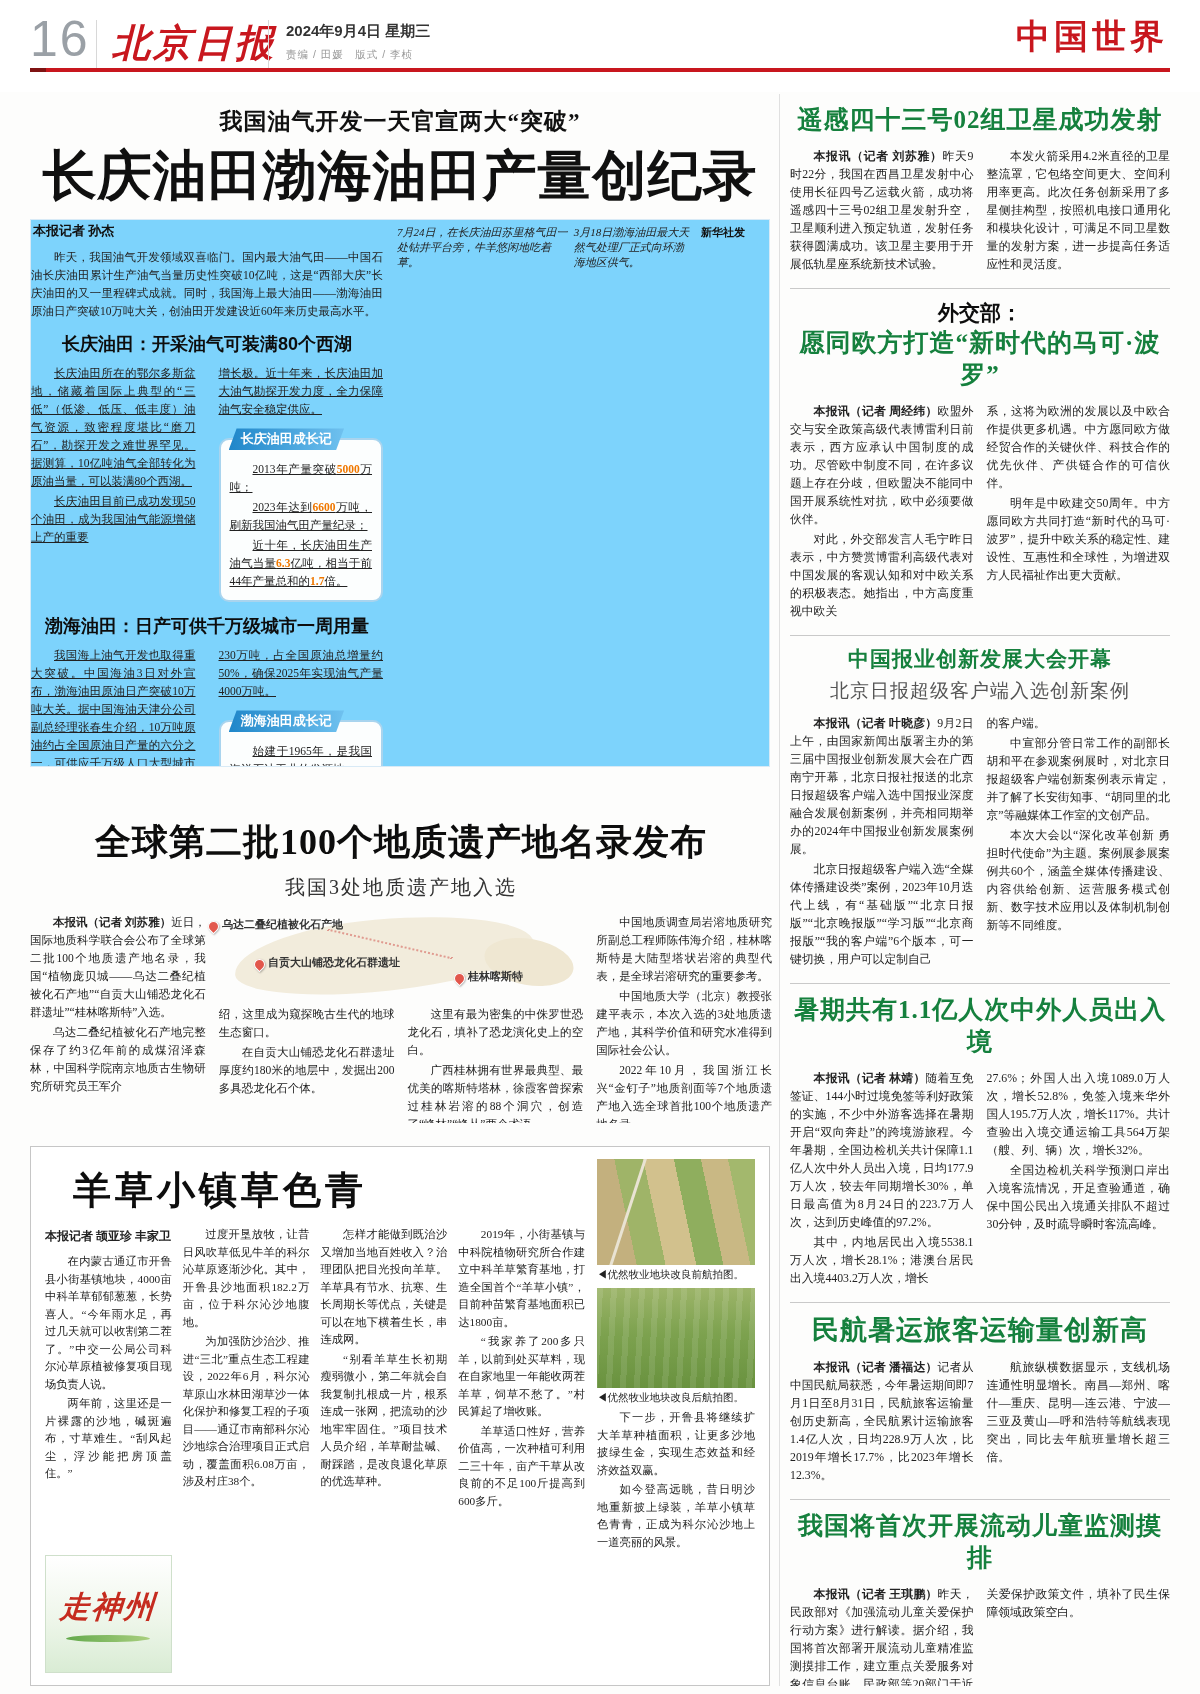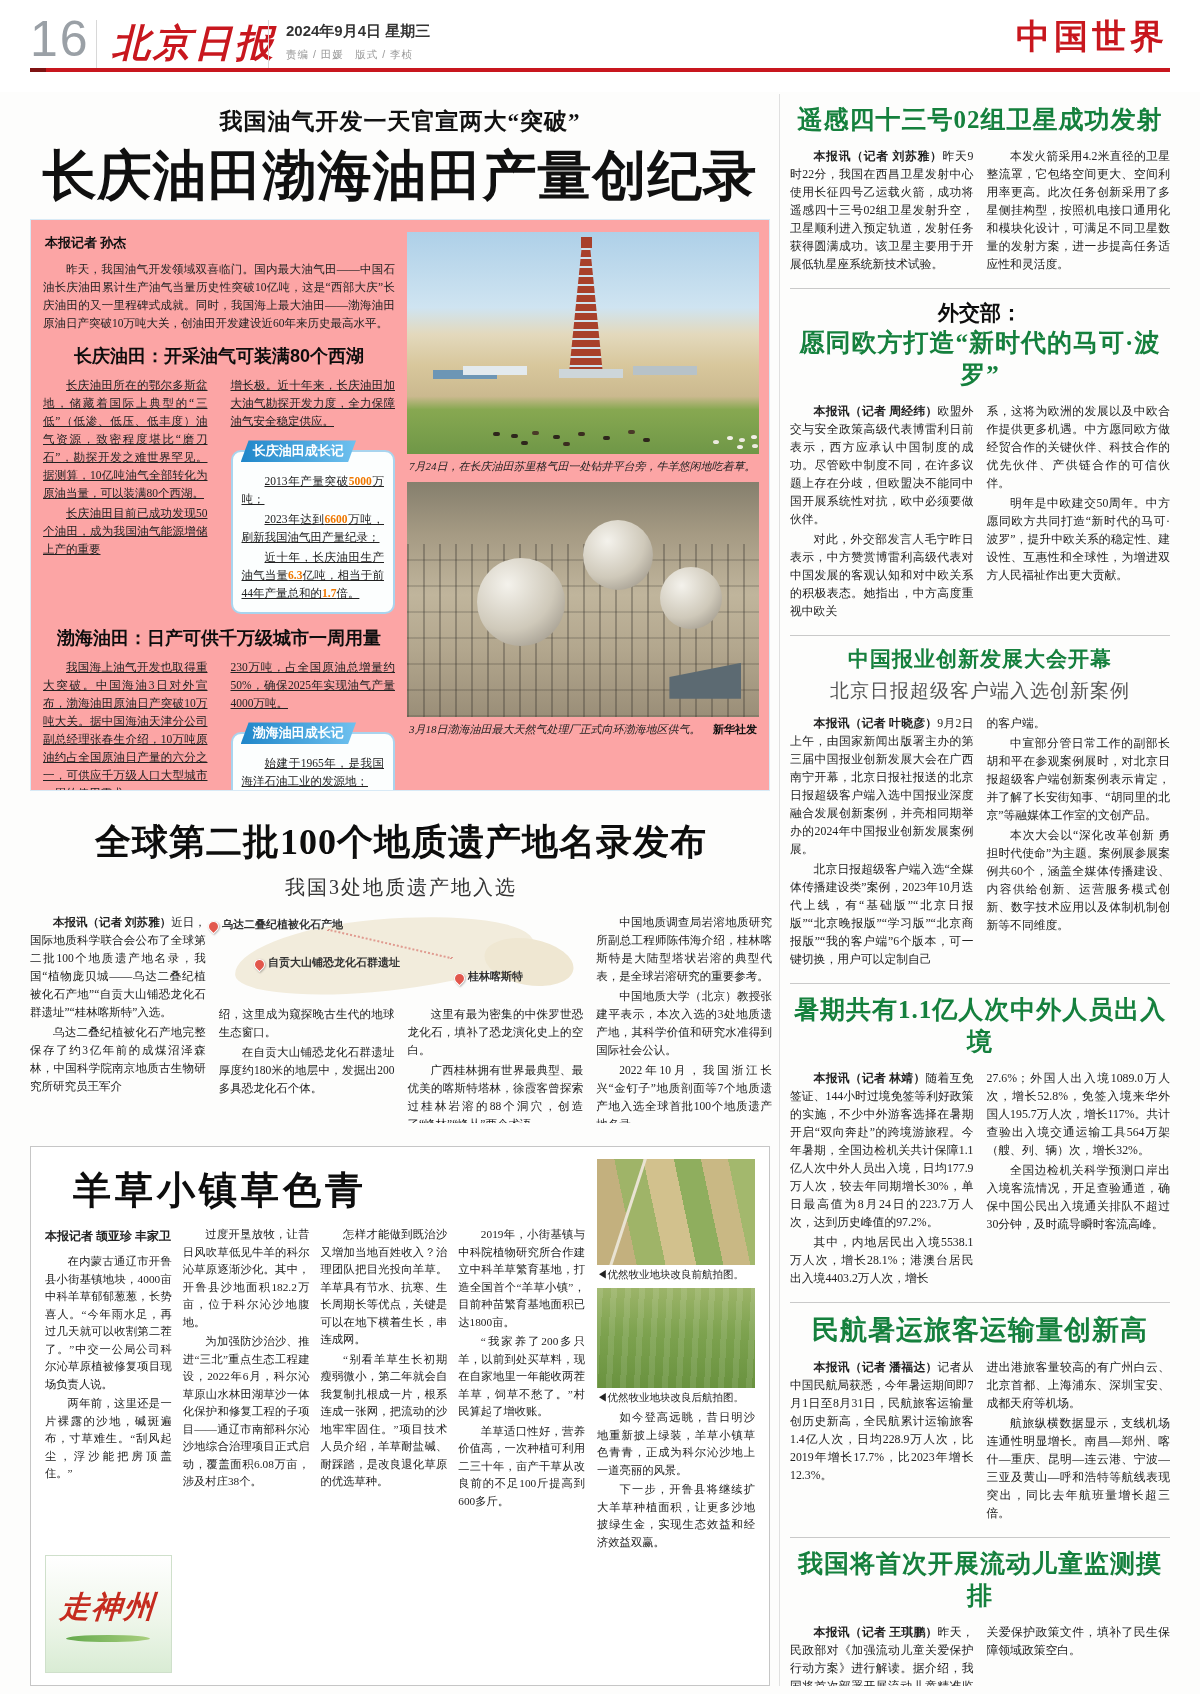--- a/index.html
+++ b/index.html
@@ -13,23 +13,23 @@
   .date-block{position:absolute;left:286px;top:22px;}
   .date-line{font:bold 15px "Liberation Sans",sans-serif;color:#333;}
   .editors{font:10.5px "Liberation Sans",sans-serif;color:#999;margin-top:7px;letter-spacing:1px;}
   .section-title{position:absolute;right:32px;top:14px;font:900 34px "Liberation Serif",serif;color:#c8171e;letter-spacing:4px;}
   .red-rule{position:absolute;left:30px;top:68px;width:1140px;height:4px;background:#c8171e;}
   .rule-cap{position:absolute;left:30px;top:68px;width:16px;height:4px;background:#7f1313;}
   
   #main-art{position:absolute;left:30px;top:94px;width:740px;height:714px;overflow:hidden;}
   .kicker{text-align:center;font:bold 23px "Liberation Serif",serif;color:#111;padding-top:12px;letter-spacing:1px;}
   .main-head{text-align:center;font:900 54px/1.12 "Liberation Sans","DejaVu Sans",sans-serif;color:#101010;letter-spacing:1px;margin-top:8px;}
-  .main-content{margin-top:14px;background:#fca5a5;border:1px solid #d8eaf6;padding:12px;display:flex;gap:12px;height:546px;overflow:hidden;}
+  .main-content{margin-top:14px;background:#7dd3fc;border:1px solid #d8eaf6;display:flex;gap:12px;height:546px;overflow:hidden;}
   .text-zone{width:352px;flex:none;}
-  .photo-zone{width:352px;flex:none;display:flex;flex-direction:column;}
+  .photo-zone{width:352px;flex:none;display:flex;flex-direction:row;}
   .byline{font:bold 13px "Liberation Serif",serif;color:#111;margin:2px 0 8px 2px;}
   .intro p, .bodytext p{font:11.5px/18px "Liberation Serif",serif;}
   .para{text-indent:2em;text-align:justify;margin:0 0 2px;}
   .para.ni{text-indent:0;}
   .b{font-weight:bold;}
   .hl{color:#f07800;font-weight:bold;}
   .subhead{font:bold 18px "Liberation Sans",sans-serif;color:#0d0d0d;text-align:center;margin:12px 0 8px;}
   .twocol{display:flex;gap:23px;text-decoration:underline;}
   .twocol>div{flex:1;min-width:0;}
   .infobox{position:relative;background:#fcfefe;border:2px solid #a9d4ee;border-radius:10px;padding:20px 9px 8px;margin-top:20px;}
@@ -272,22 +272,22 @@
     </div>
   </div>
   <div class="grass-right">
     <div class="ph-air">
       <div class="road"></div>
     </div>
     <div class="small-cap">◀优然牧业地块改良前航拍图。</div>
     <div class="ph-grass"></div>
     <div class="small-cap">◀优然牧业地块改良后航拍图。</div>
     <div>
+        <p class="para"><span>下一步，开鲁县将继续扩大羊草种植面积，让更多沙地披绿生金，实现生态效益和经济效益双赢。</span></p>
         <p class="para"><span>如今登高远眺，昔日明沙地重新披上绿装，羊草小镇草色青青，正成为科尔沁沙地上一道亮丽的风景。</span></p>
-        <p class="para"><span>下一步，开鲁县将继续扩大羊草种植面积，让更多沙地披绿生金，实现生态效益和经济效益双赢。</span></p>
       </div>
   </div>
 </div>
 
 <div id="rail">
 
   <div class="rail-art">
     <div class="rail-head">遥感四十三号02组卫星成功发射</div>
     <div class="rail-cols">
       <div>
@@ -344,21 +344,20 @@
     </div>
   </div>
 
   <div class="rail-art">
     <div class="rail-head mid">民航暑运旅客运输量创新高</div>
     <div class="rail-cols">
       <div>
           <p class="para"><span class="b">本报讯（记者 潘福达）</span><span>记者从中国民航局获悉，今年暑运期间即7月1日至8月31日，民航旅客运输量创历史新高，全民航累计运输旅客1.4亿人次，日均228.9万人次，比2019年增长17.7%，比2023年增长12.3%。</span></p>
         </div>
       <div>
-          <p class="para ni"><span>进出港旅客量较高的有广州白云、北京首都、上海浦东、深圳宝安、成都天府等机场。</span></p>
           <p class="para"><span>航旅纵横数据显示，支线机场连通性明显增长。南昌—郑州、喀什—重庆、昆明—连云港、宁波—三亚及黄山—呼和浩特等航线表现突出，同比去年航班量增长超三倍。</span></p>
         </div>
     </div>
   </div>
 
   <div class="rail-art">
     <div class="rail-head">我国将首次开展流动儿童监测摸排</div>
     <div class="rail-cols">
       <div>
           <p class="para"><span class="b">本报讯（记者 王琪鹏）</span><span>昨天，民政部对《加强流动儿童关爱保护行动方案》进行解读。据介绍，我国将首次部署开展流动儿童精准监测摸排工作，建立重点关爱服务对象信息台账。民政部等20部门于近日联合印发了该行动方案。</span></p>

